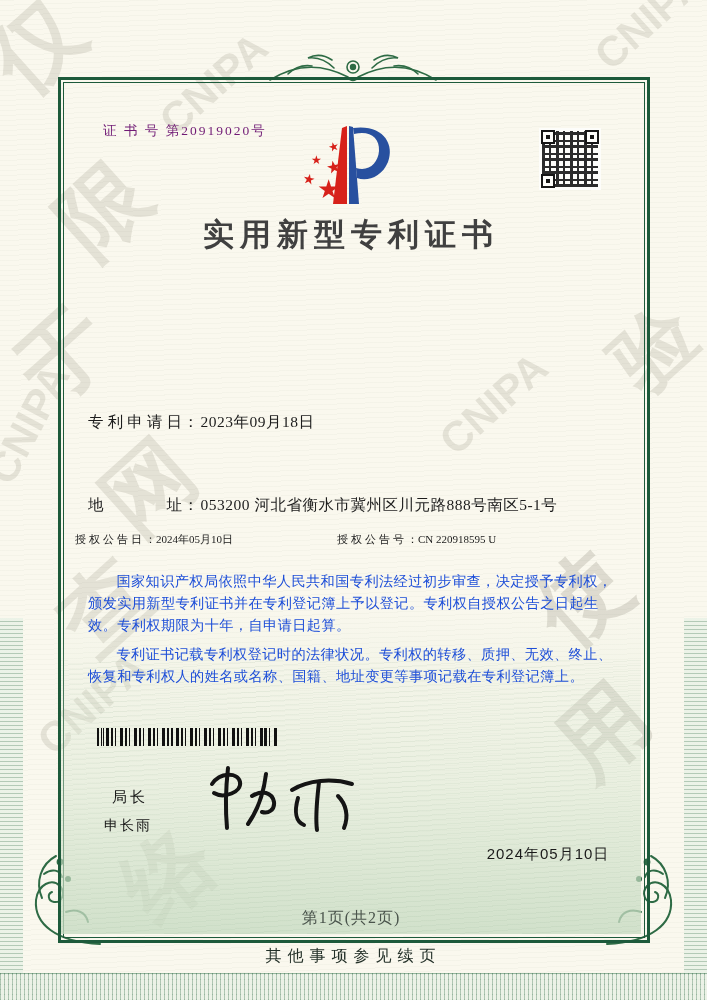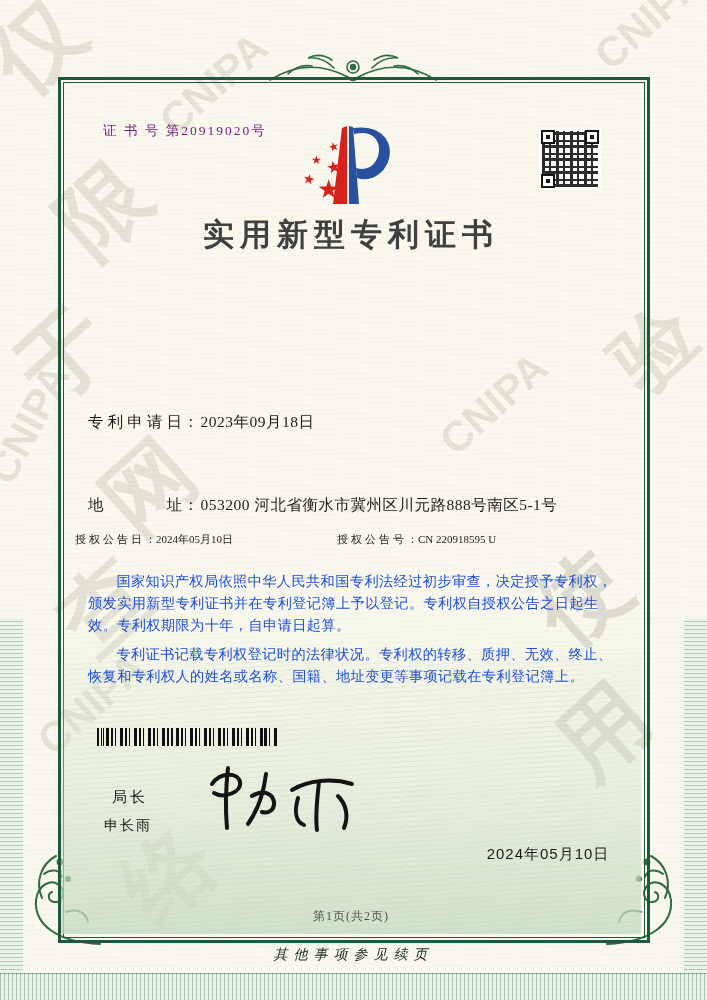--- a/index.html
+++ b/index.html
@@ -62,22 +62,22 @@
     background-image:
       repeating-linear-gradient(90deg,#111 0 2px,rgba(0,0,0,0) 2px 4px,#111 4px 5px,rgba(0,0,0,0) 5px 9px,#111 9px 12px,rgba(0,0,0,0) 12px 14px),
       repeating-linear-gradient(90deg,rgba(0,0,0,0) 0 6px,#111 6px 7px,rgba(0,0,0,0) 7px 23px);}
   .signer-title{left:112px;top:788px;font-size:15px;letter-spacing:3px;
     font-family:"Liberation Sans","DejaVu Sans",sans-serif;color:#161616;}
   .signer-name{left:104px;top:817px;font-size:14px;letter-spacing:2px;
     font-family:"Liberation Sans","DejaVu Sans",sans-serif;color:#161616;}
   .sig{left:200px;top:762px;}
   .date{left:448px;top:845px;width:200px;text-align:center;font-size:15px;letter-spacing:1px;
     font-family:"Liberation Sans","DejaVu Sans",sans-serif;color:#1a1a1a;}
-  .page-info{left:58px;top:908px;width:586px;text-align:center;font-size:12px;color:#4a544c;letter-spacing:1px;}
-  .footer-note{left:0;top:946px;width:707px;text-align:center;font-size:14px;letter-spacing:6px;color:#233028;font-style:italic;}
+  .page-info{left:58px;top:908px;width:586px;text-align:center;font-size:16px;color:#4a544c;letter-spacing:1px;}
+  .footer-note{left:0;top:946px;width:707px;text-align:center;font-size:16px;letter-spacing:6px;color:#233028;}
   .logo{left:295px;top:118px;}
   .qr{left:539px;top:128px;width:60px;height:60px;background:#fdfdfa;padding:1px;}
   .qr-noise{position:absolute;left:3px;top:3px;right:3px;bottom:3px;
     background-image:
       repeating-linear-gradient(0deg,#161616 0 3px,rgba(0,0,0,0) 3px 6px,#161616 6px 8px,rgba(0,0,0,0) 8px 13px),
       repeating-linear-gradient(90deg,#161616 0 3px,rgba(0,0,0,0) 3px 7px,#161616 7px 9px,rgba(0,0,0,0) 9px 14px);
     opacity:.9;}
   .finder{position:absolute;width:14px;height:14px;border:2px solid #161616;background:#fdfdfa;box-sizing:border-box;}
   .finder::after{content:"";position:absolute;left:3px;top:3px;width:4px;height:4px;background:#161616;}
   .f-tl{left:2px;top:2px;} .f-tr{right:2px;top:2px;} .f-bl{left:2px;bottom:2px;}

